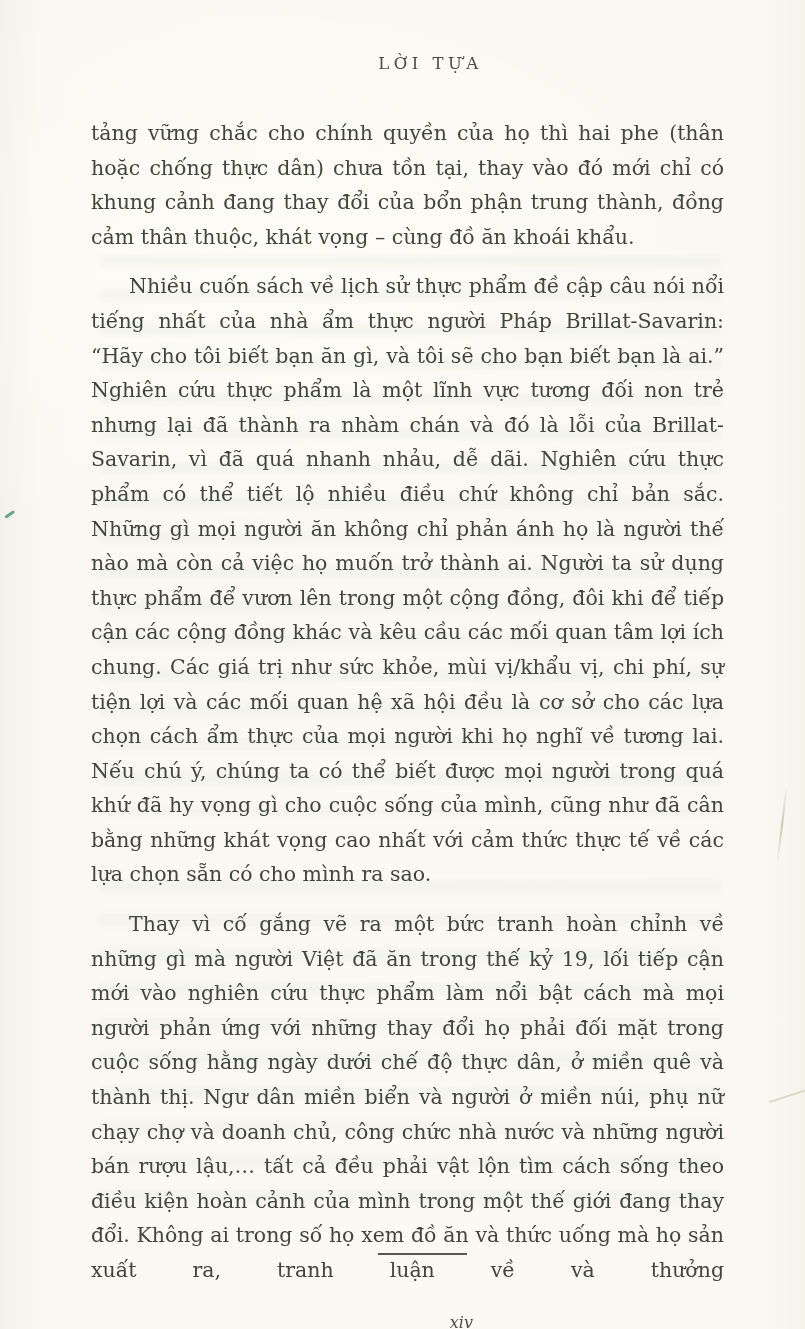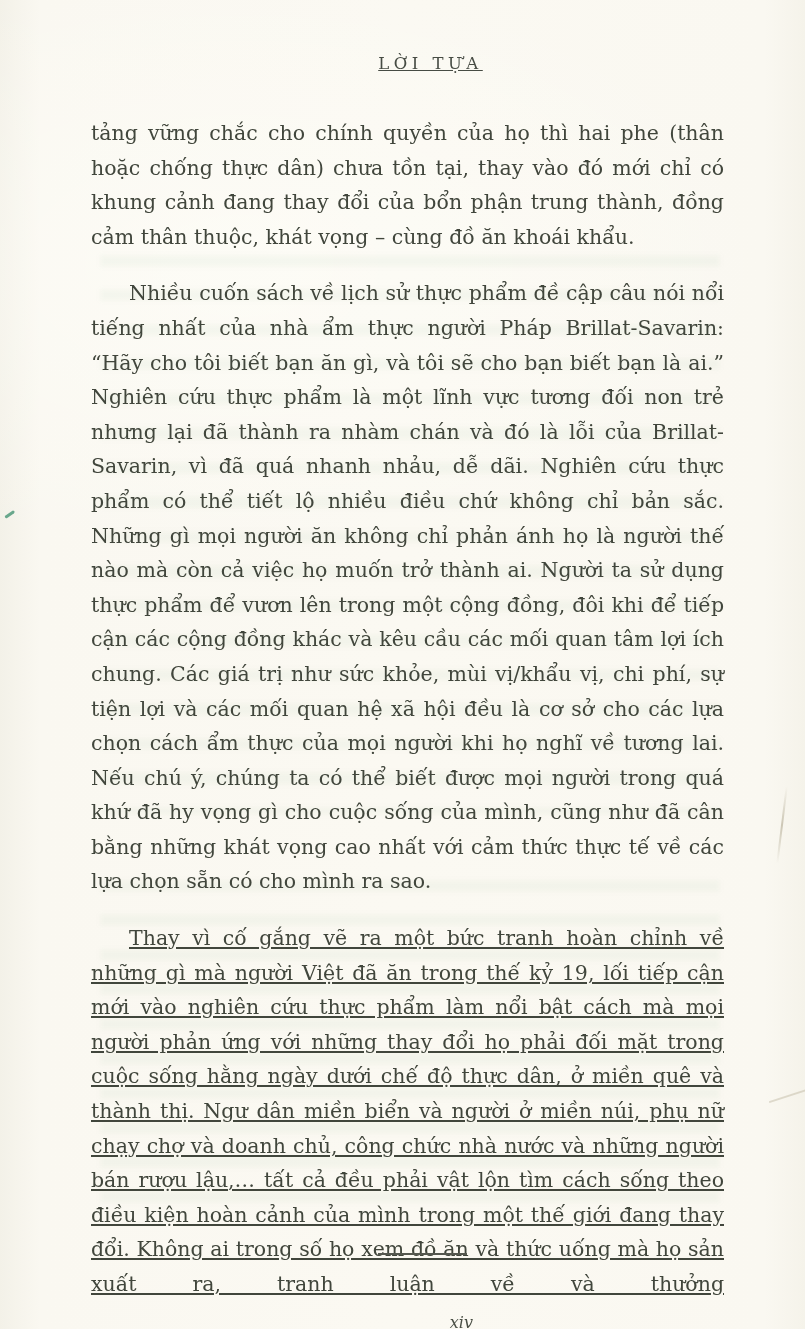--- a/index.html
+++ b/index.html
@@ -38,35 +38,35 @@
   .running-head {
     position: absolute;
     top: 54px;
     left: 91px;
     width: 633px;
     text-align: center;
     font-size: 16.5px;
     letter-spacing: 4.5px;
     color: #474c44;
   }
-  .running-head .shift { display: inline-block; margin-left: 46px; text-decoration: underline; }
+  .running-head .shift { display: inline-block; margin-left: 46px; }
 
   .text-block {
     position: absolute;
     top: 116px;
     left: 91px;
     width: 633px;
     font-size: 20.5px;
     line-height: 34.6px;
     text-align: justify;
   }
   .text-block p { margin: 0; }
-  .text-block p + p { margin-top: 22px; }
+  .text-block p + p { margin-top: 15px; }
   .indent { text-indent: 38px; }
-  .continues { text-align-last: justify; text-decoration: underline; }
+  .continues { text-align-last: justify; }
 
   .footer-rule {
     position: absolute;
     top: 1253px;
     left: 378px;
     width: 89px;
     height: 2px;
     background: #55584f;
   }
   .page-number {

